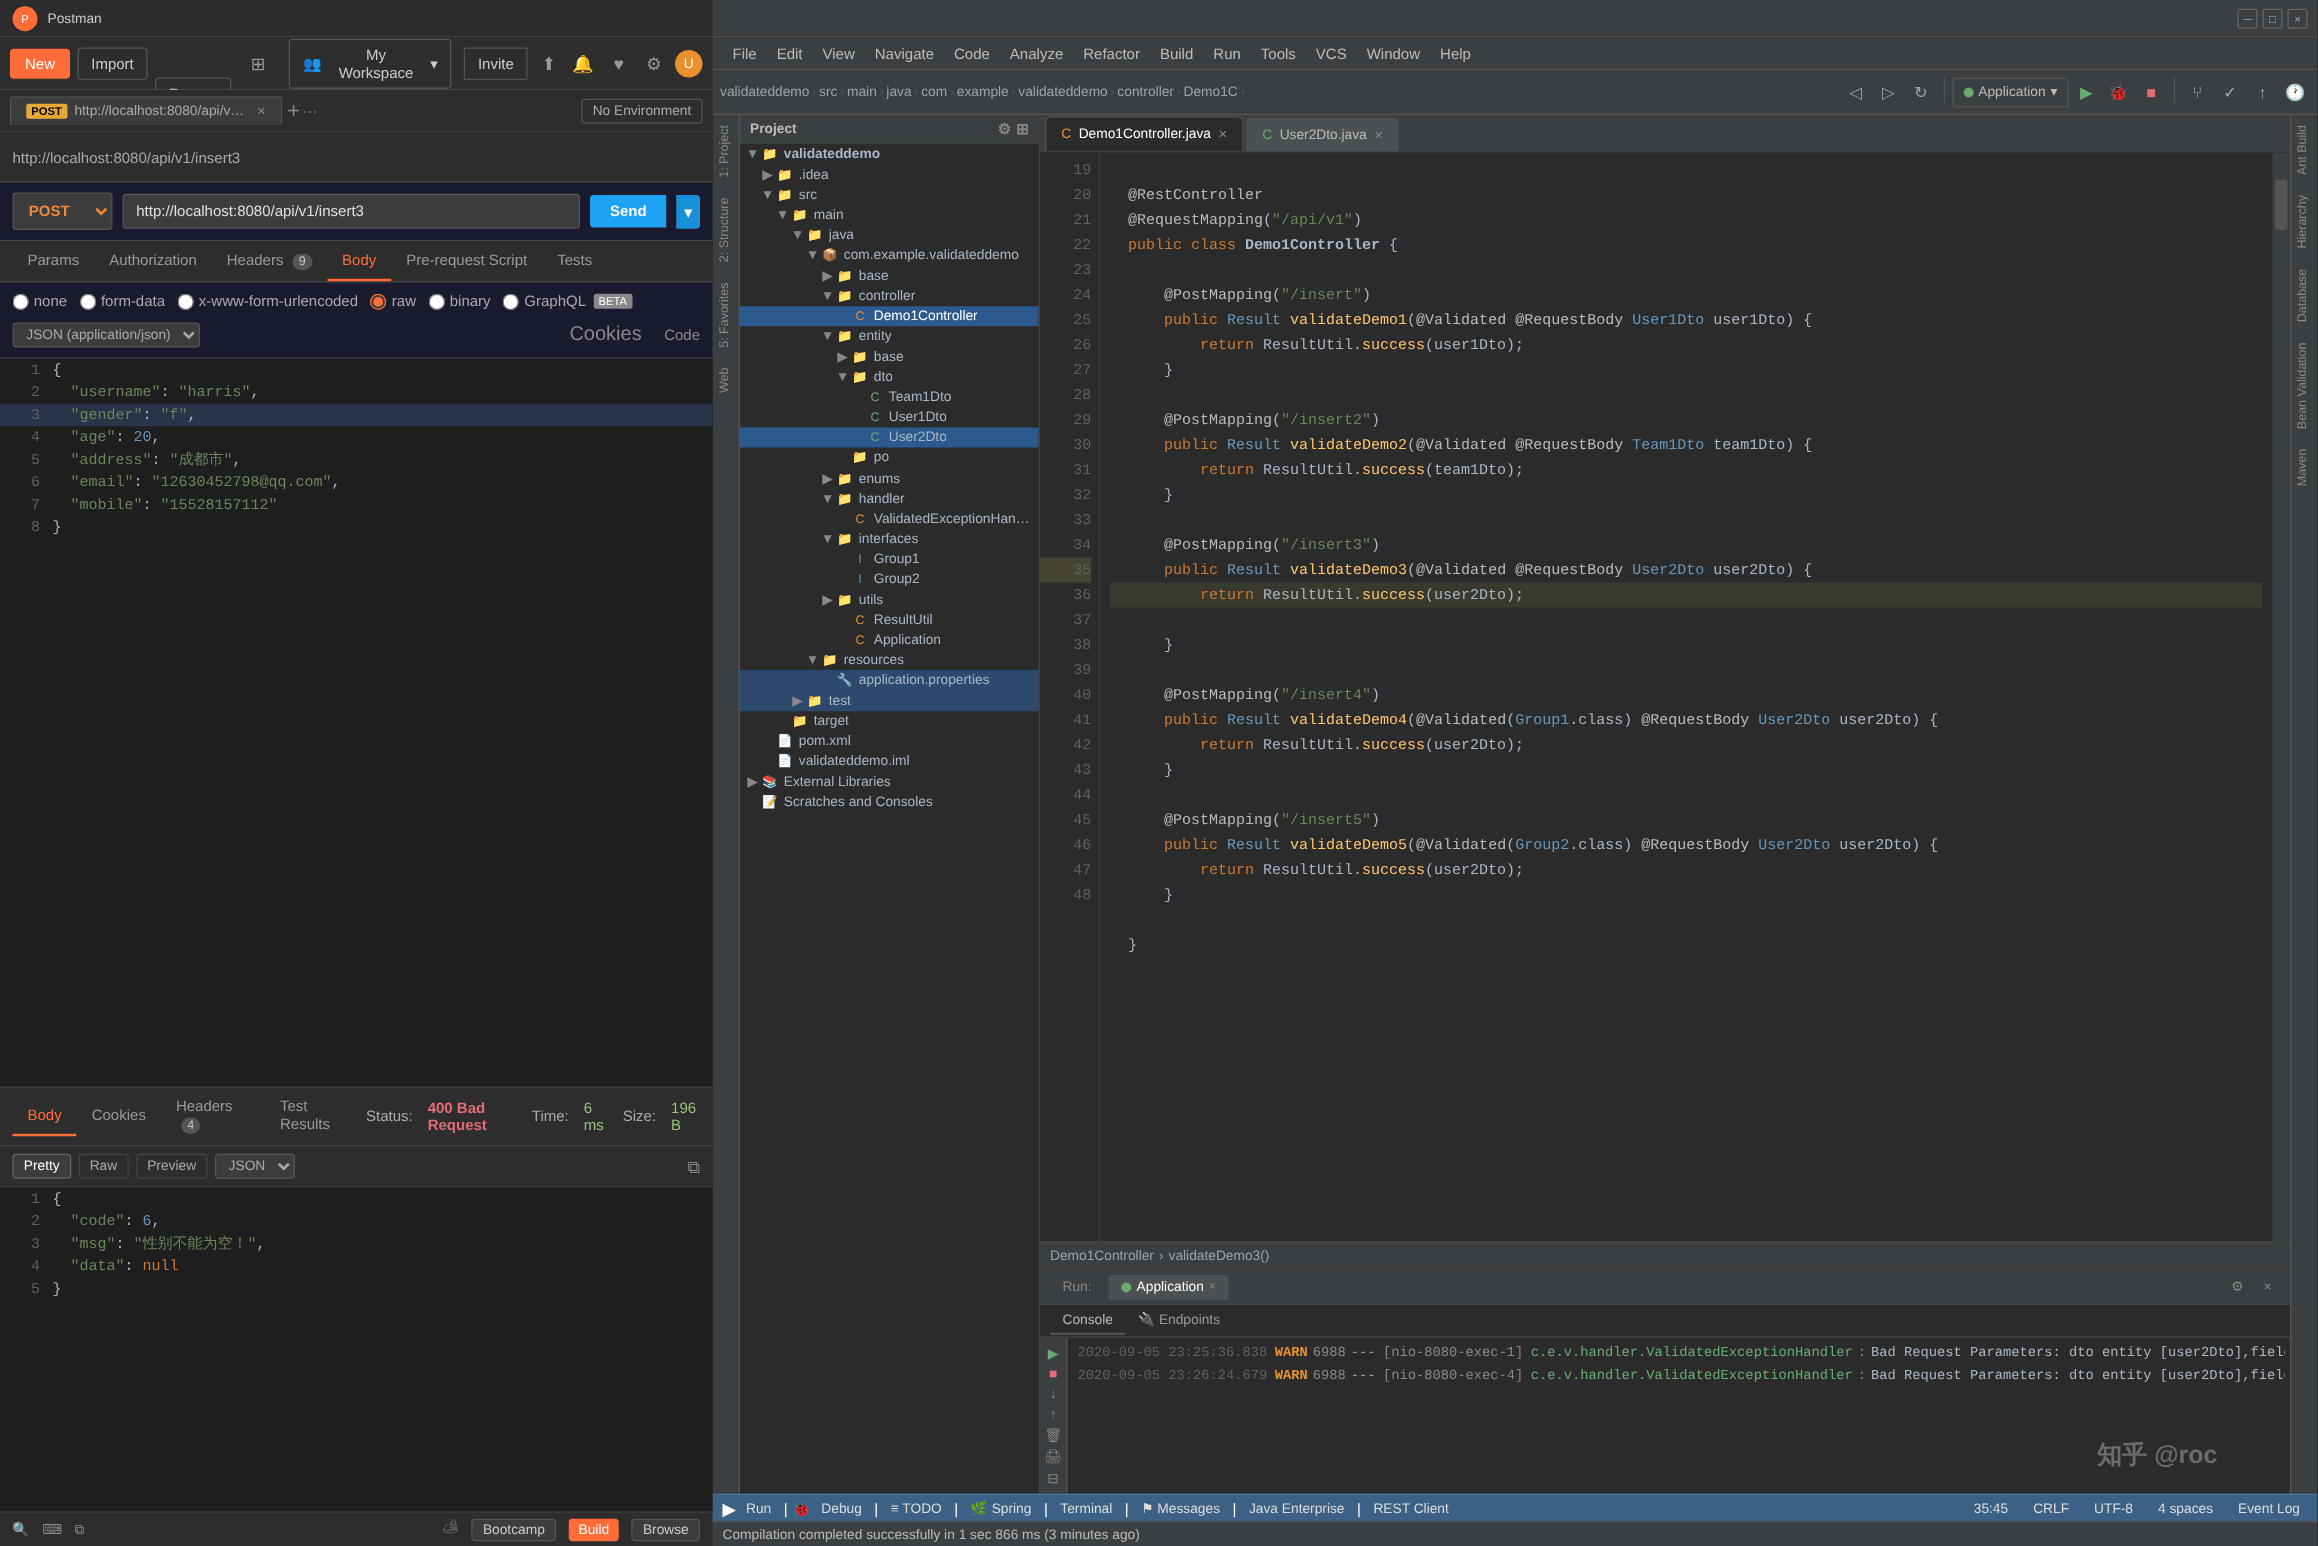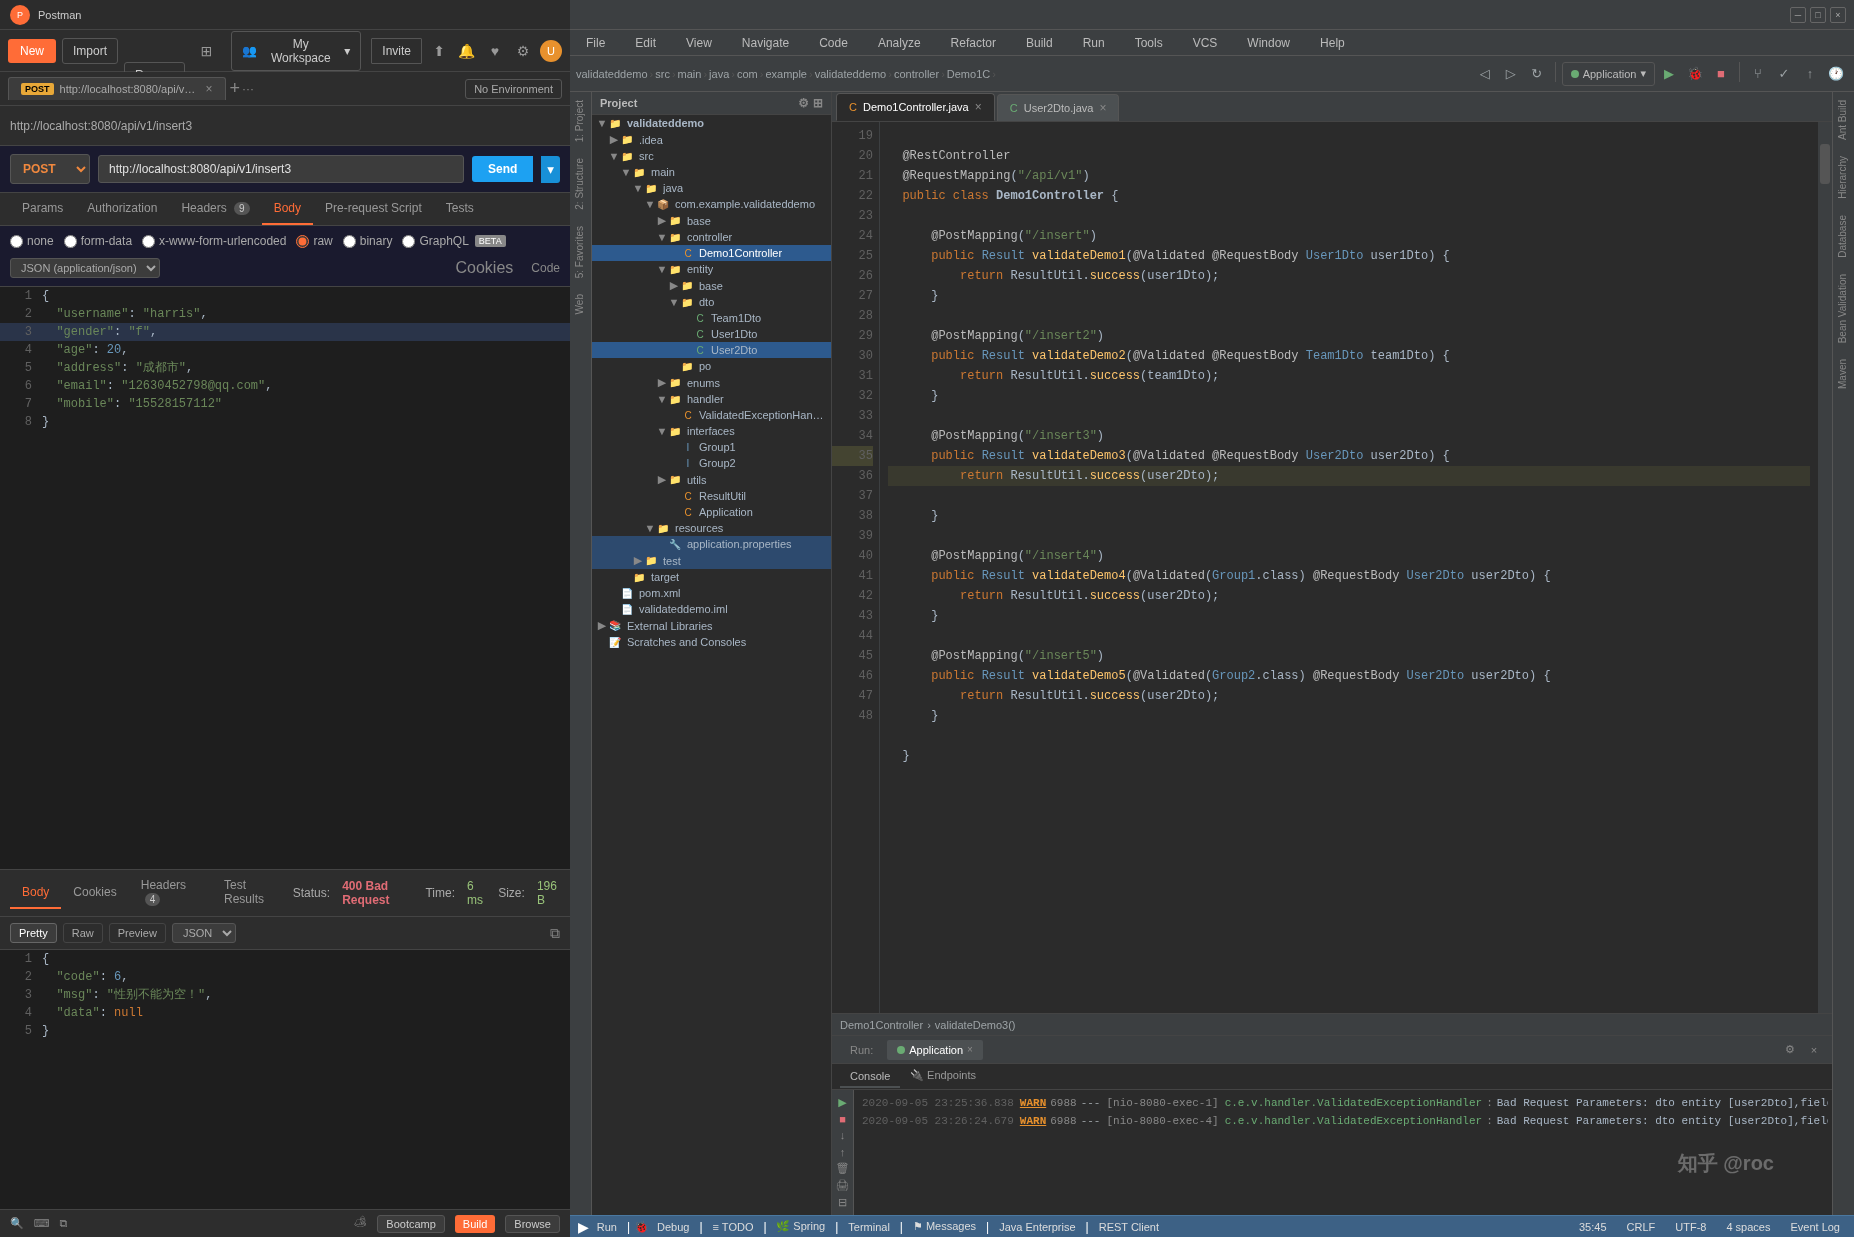--- a/index.html
+++ b/index.html
@@ -88,21 +88,21 @@
     .status-btn-alt { background: #3c3c3c; color: #ccc; border: 1px solid #555; border-radius: 3px; padding: 2px 8px; font-size: 11px; cursor: pointer; }
 
     
     .intellij-panel { flex: 1; display: flex; flex-direction: column; background: #2b2b2b; min-width: 0; }
 
     
     .ij-titlebar { background: #3c3f41; height: 30px; display: flex; align-items: center; padding: 0 8px; font-size: 11px; color: #bbb; border-bottom: 1px solid #555; gap: 4px; }
     .ij-win-controls { margin-left: auto; display: flex; gap: 4px; }
 
     
-    .ij-menubar { background: #3c3f41; height: 26px; display: flex; align-items: center; padding: 0 8px; gap: 14px; border-bottom: 1px solid #555; }
+    .ij-menubar { background: #3c3f41; height: 26px; display: flex; align-items: center; padding: 0 8px; gap: 0; border-bottom: 1px solid #555; }
     .menu-item { color: #bbb; font-size: 12px; padding: 3px 8px; cursor: pointer; border-radius: 2px; }
 
     
     .ij-toolbar { background: #3c3f41; height: 36px; display: flex; align-items: center; padding: 0 6px; gap: 4px; border-bottom: 1px solid #555; overflow: hidden; }
     .breadcrumb { display: flex; align-items: center; gap: 2px; font-size: 11px; color: #9da3a6; overflow: hidden; }
     .breadcrumb-item { color: #9da3a6; white-space: nowrap; }
     .breadcrumb-sep { color: #555; }
     .ij-toolbar-icons { margin-left: auto; display: flex; gap: 2px; }
     .ij-icon-btn { width: 24px; height: 24px; display: flex; align-items: center; justify-content: center; cursor: pointer; color: #9da3a6; font-size: 13px; border-radius: 2px; }
     .run-config-btn { background: transparent; border: 1px solid #555; border-radius: 3px; padding: 2px 8px; color: #bbb; font-size: 11px; cursor: pointer; display: flex; align-items: center; gap: 4px; }
@@ -169,21 +169,21 @@
     .run-tabs-icons { margin-left: auto; display: flex; gap: 4px; }
     .run-icon-btn { width: 20px; height: 20px; display: flex; align-items: center; justify-content: center; cursor: pointer; color: #888; font-size: 11px; }
 
     .run-subtabs { background: #2b2b2b; display: flex; align-items: center; padding: 0 8px; border-bottom: 1px solid #444; height: 26px; }
     .run-subtab { padding: 4px 10px; font-size: 11px; color: #999; cursor: pointer; border-bottom: 2px solid transparent; }
     .run-subtab.active { color: #bbb; border-bottom-color: #4c5052; }
 
     .run-output { flex: 1; overflow-y: auto; padding: 4px; font-family: 'Courier New', monospace; font-size: 11px; }
     .log-line { display: flex; align-items: flex-start; padding: 1px 4px; line-height: 16px; white-space: nowrap; overflow: hidden; }
     .log-time { color: #606060; margin-right: 6px; flex-shrink: 0; }
-    .log-warn { color: #e8912d; font-weight: bold; text-decoration: underline; }
+    .log-warn { color: #e8912d; font-weight: bold; }
     .log-msg { color: #a9b7c6; }
     .log-class { color: #6aab73; }
 
     
     .ij-statusbar { background: #3d6185; height: 22px; display: flex; align-items: center; padding: 0 8px; font-size: 11px; color: #fff; border-top: 1px solid #4a78a0; }
     .status-item { padding: 0 6px; cursor: pointer; color: #ddd; white-space: nowrap; }
 
     
     ::-webkit-scrollbar { width: 6px; height: 6px; }
     ::-webkit-scrollbar-track { background: #2b2b2b; }
@@ -878,16 +878,19 @@
       </div>
       <div style="margin-left:auto;display:flex;gap:8px;align-items:center;">
         <span class="status-item">35:45</span>
         <span class="status-item">CRLF</span>
         <span class="status-item">UTF-8</span>
         <span class="status-item">4 spaces</span>
         <span class="status-item">Event Log</span>
       </div>
     </div>
 
+    <div style="background:#3c3f41;height:20px;display:flex;align-items:center;padding:0 8px;font-size:11px;color:#bbb;border-top:1px solid #555;">
+      <span>Compilation completed successfully in 1 sec 866 ms (3 minutes ago)</span>
+    </div>
 
     <div style="position:absolute;bottom:60px;right:80px;color:rgba(255,255,255,0.3);font-size:20px;font-weight:bold;pointer-events:none;z-index:100;">知乎 @roc</div>
   </div>
 </div>
 
 </body></html>

